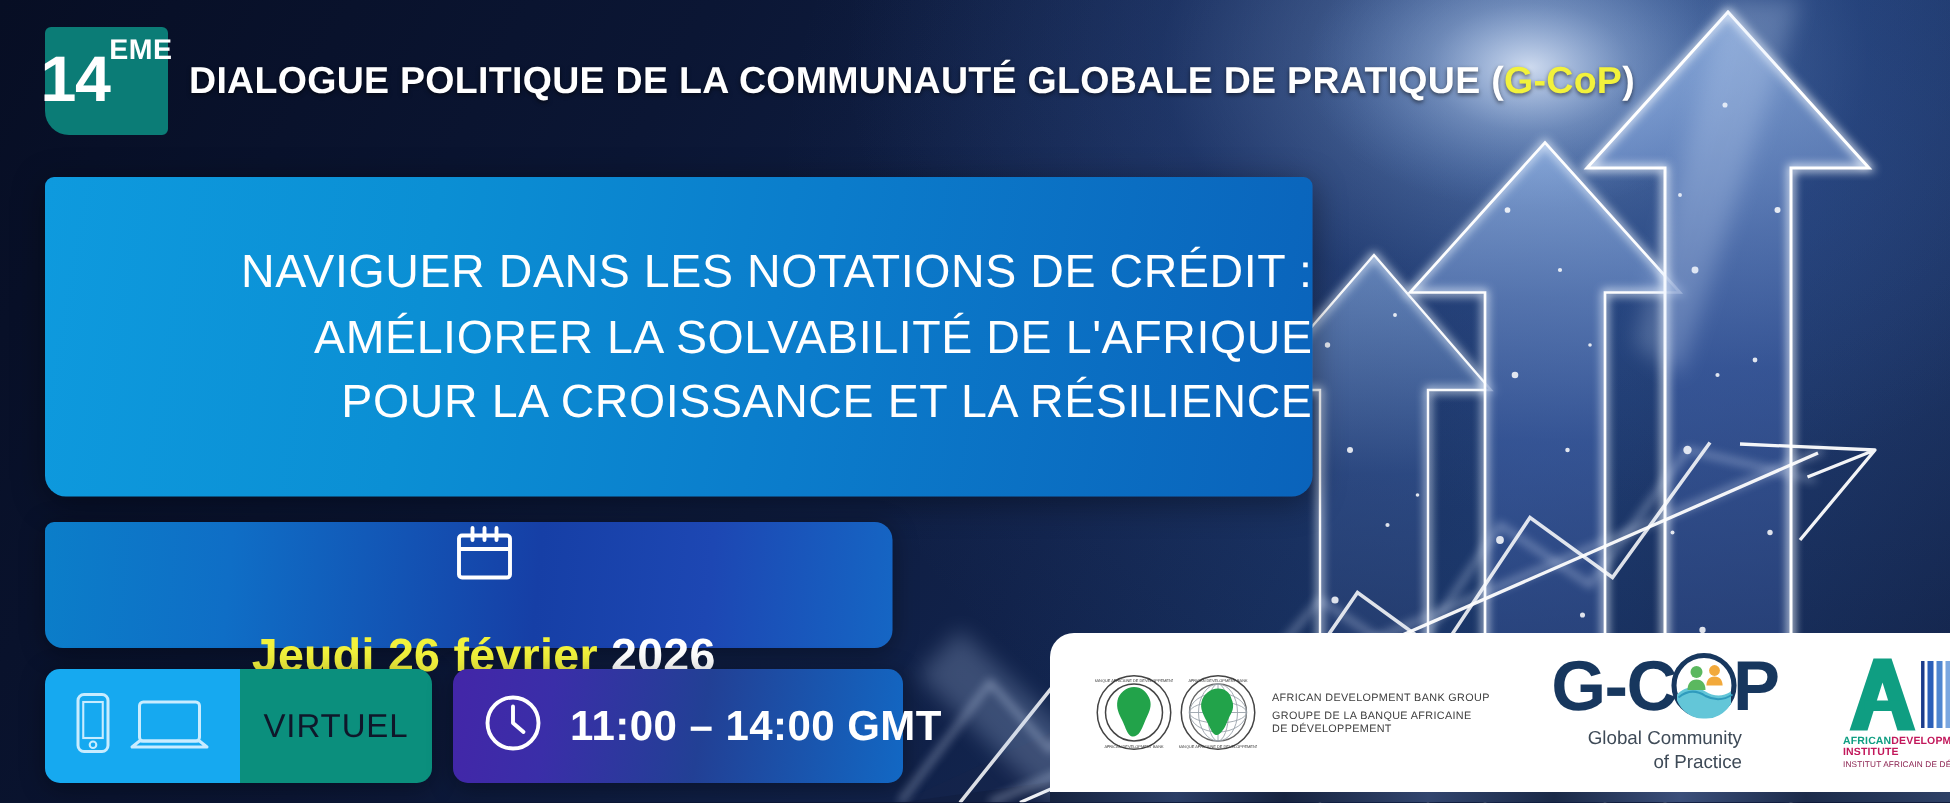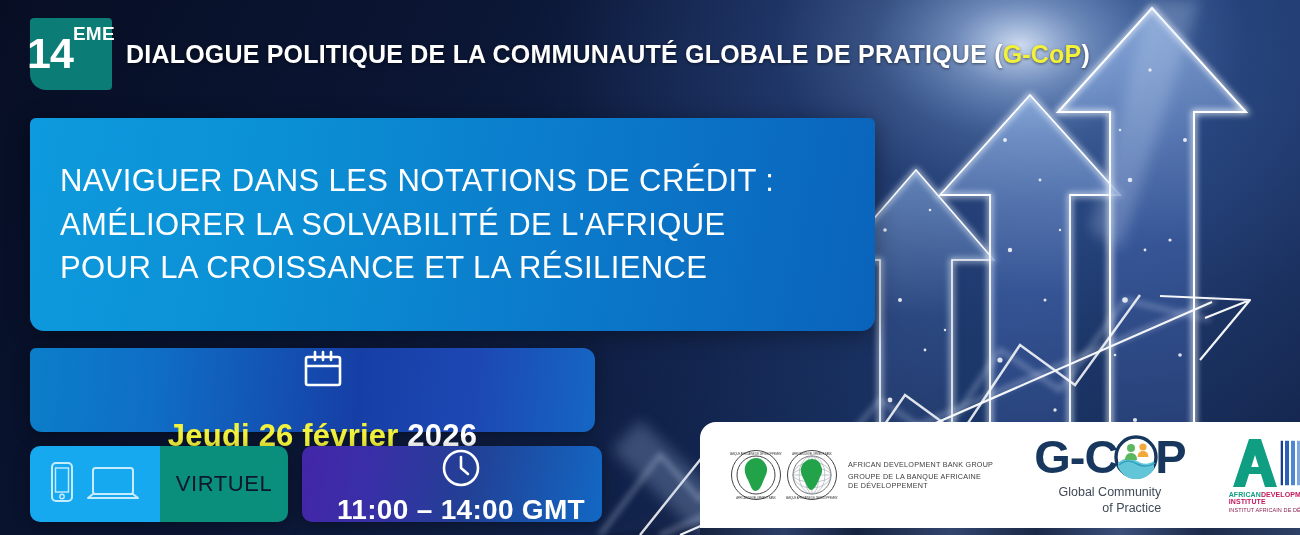--- a/index.html
+++ b/index.html
@@ -60,21 +60,21 @@
     width:845px; height:213px;
     background:linear-gradient(100deg, #0e9ade 0%, #0b8fd4 30%, #0b7ccb 60%, #0a63bb 100%);
     border-radius:6px 6px 14px 14px;
     display:flex; flex-direction:column; justify-content:center;
     padding:0 0 0 30px;
     box-shadow:0 4px 22px rgba(0,0,0,0.38);
     z-index:5;
   }
   .title-line {
     font-size:31px; color:#ffffff; letter-spacing:0.4px;
-    line-height:1.40; white-space:nowrap;
+    line-height:1.40; white-space:nowrap;text-align:right;
   }
 
   
   .date-bar {
     position:absolute; left:30px; top:348px;
     width:565px; height:84px;
     background:linear-gradient(95deg, #0b7ec9 0%, #0f6ec6 22%, #163fa6 58%, #1d47b3 78%, #1566c4 100%);
     border-radius:6px 12px 12px 12px;
     display:flex; align-items:center; gap:22px;
     padding-left:20px;
@@ -108,25 +108,24 @@
     background:#0b8f7d;
     display:flex; align-items:center; justify-content:center;
     font-size:22px; color:#0f172a; letter-spacing:0.6px;text-align:right;
   }
 
   .time-pill {
     position:absolute; left:302px; top:446px;
     width:300px; height:76px;
     border-radius:10px;
     background:linear-gradient(100deg, #4326a8 0%, #3a2ea8 22%, #224095 55%, #1268c4 100%);
-    display:flex; align-items:center; gap:0;
+    display:flex; align-items:center; gap:16px;
     padding-left:18px;
     box-shadow:0 3px 16px rgba(0,0,0,0.35);
     z-index:5;
-    flex-direction:column;
   }
   .time-text {
     font-size:28px; font-weight:bold; color:#ffffff;
     letter-spacing:0.3px; white-space:nowrap;
   }
 
   
   .logo-panel {
     position:absolute; left:700px; top:422px;
     width:600px; height:106px;

